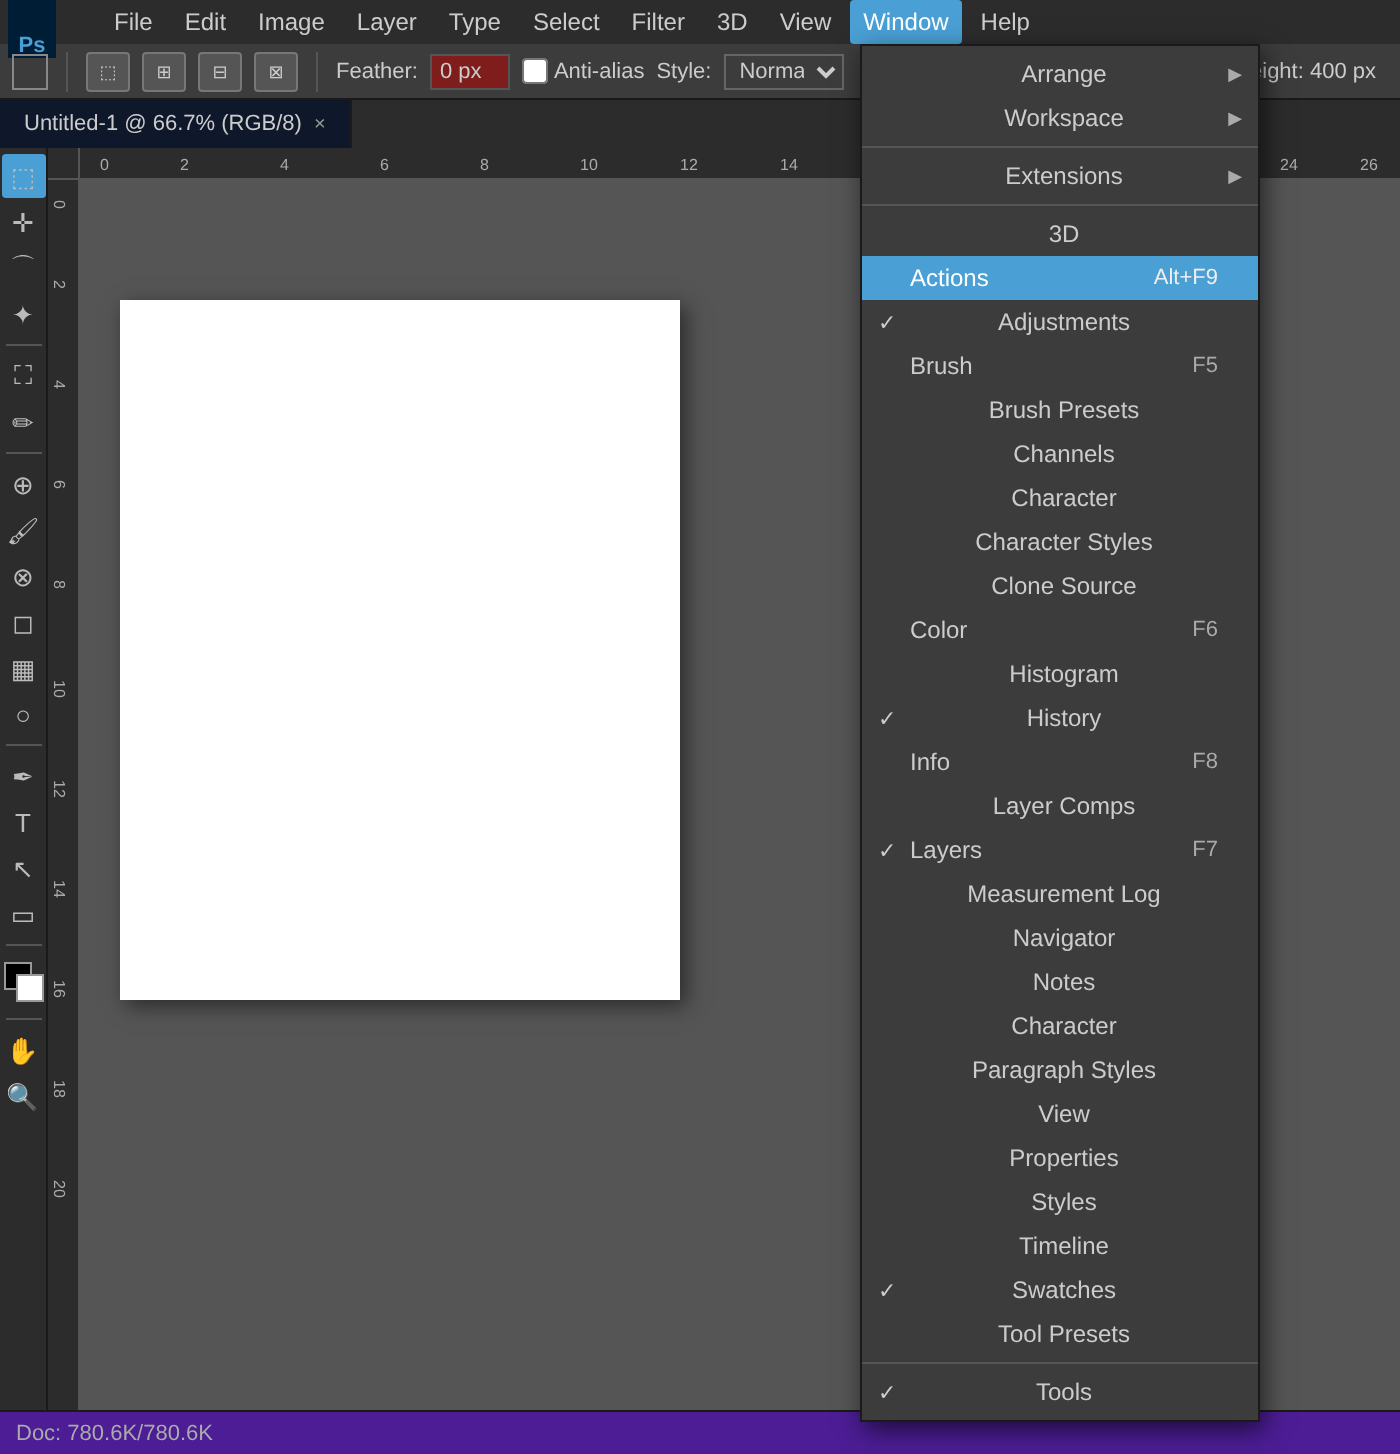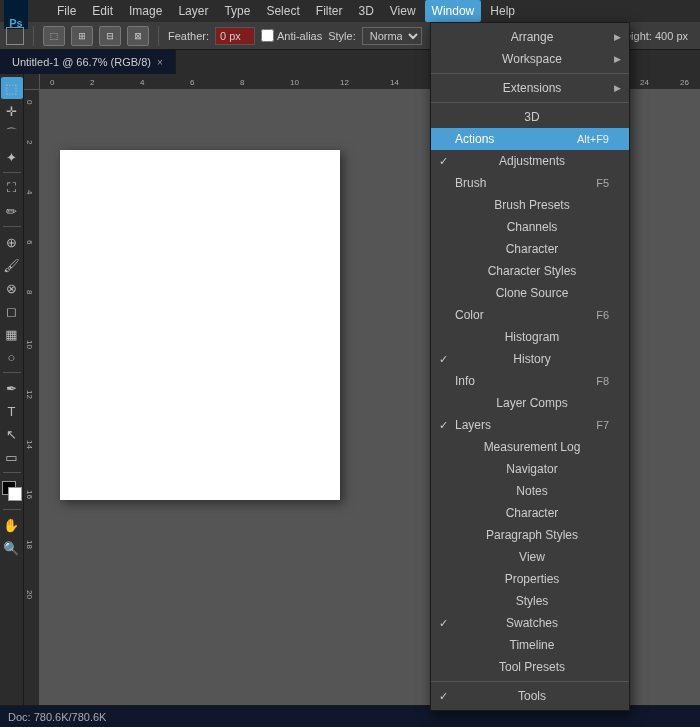--- a/index.html
+++ b/index.html
@@ -275,21 +275,21 @@
       left: 20px;
       width: 280px;
       height: 350px;
       background: #fff;
       box-shadow: 3px 3px 10px rgba(0,0,0,0.5);
     }
 
     
     .status-bar {
       height: 22px;
-      background: #0f172a;
+      background: #4c1d95;
       border-top: 1px solid #1a1a1a;
       display: flex;
       align-items: center;
       padding: 0 8px;
       color: #aaa;
       font-size: 11px;
       gap: 8px;
     }
 
     
@@ -556,25 +556,25 @@
     </div>
     <div class="drop-item">
       <span>View</span>
     </div>
     <div class="drop-item">
       <span>Properties</span>
     </div>
     <div class="drop-item">
       <span>Styles</span>
     </div>
+    <div class="drop-item">
+      <span>Timeline</span>
+    </div>
     <div class="drop-item checked">
       <span>Swatches</span>
-    </div>
-    <div class="drop-item">
-      <span>Timeline</span>
     </div>
     <div class="drop-item">
       <span>Tool Presets</span>
     </div>
     <div class="drop-separator"></div>
     <div class="drop-item checked">
       <span>Tools</span>
     </div>
 
   </div>

